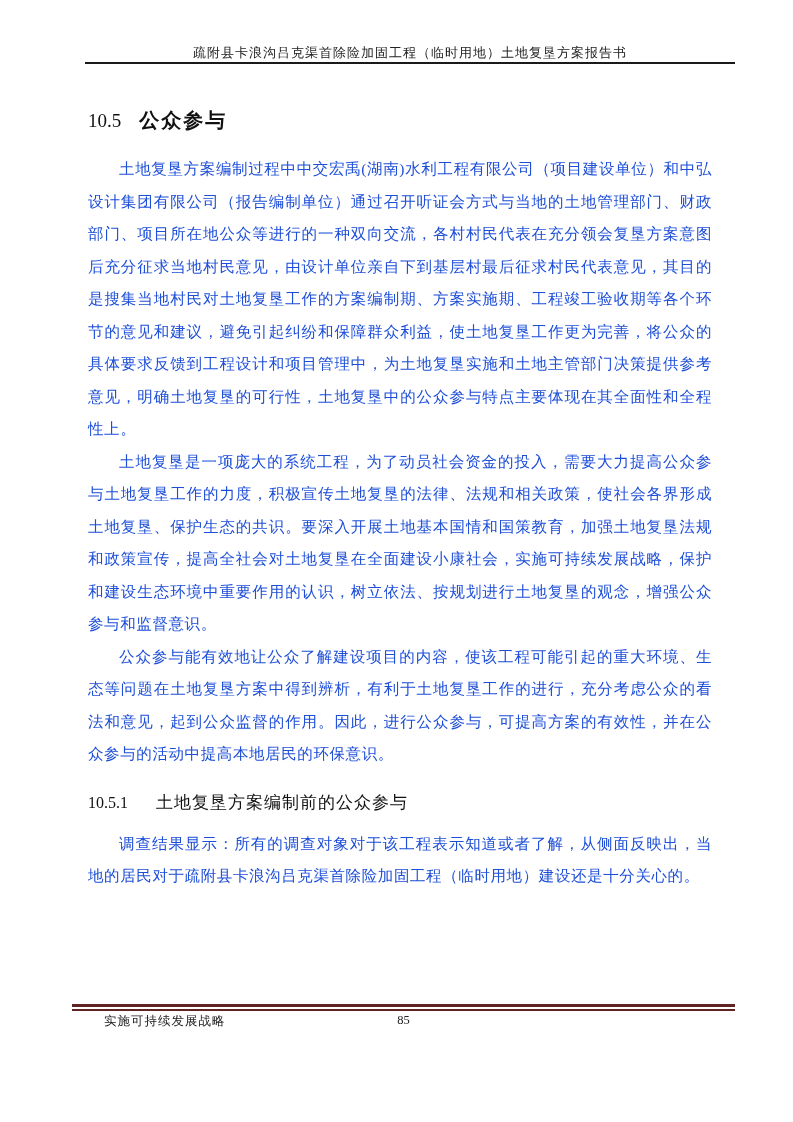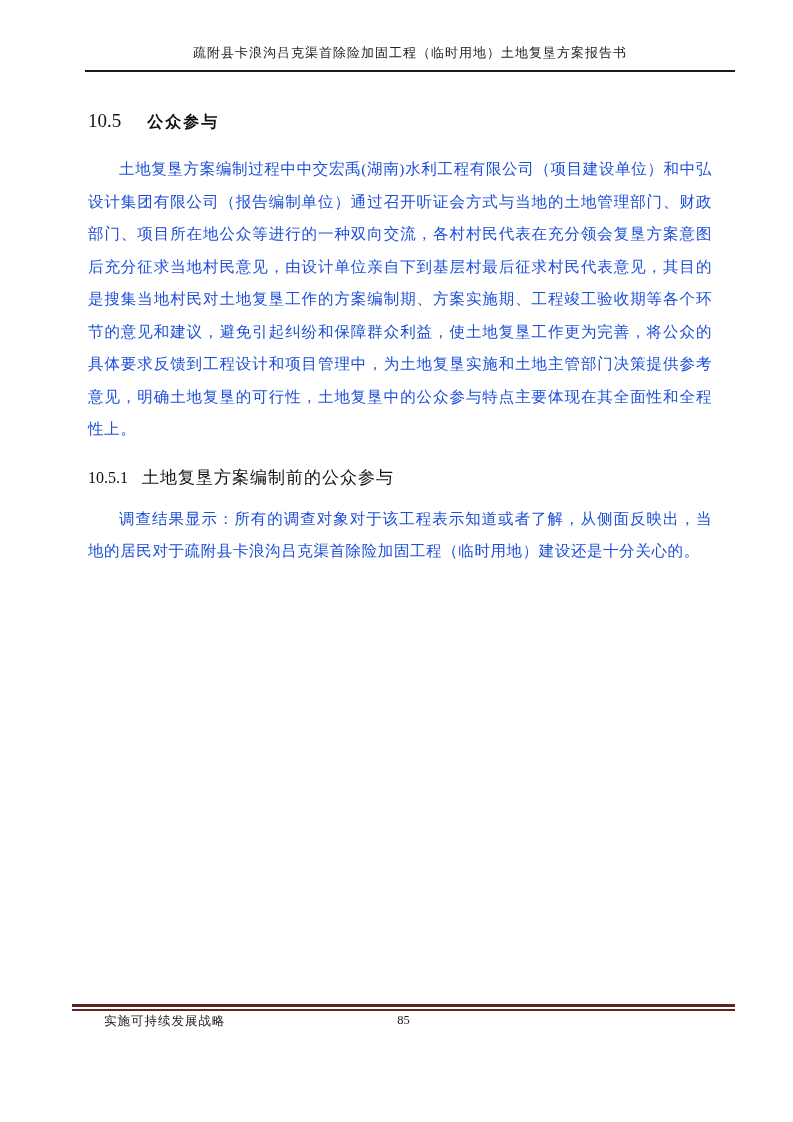--- a/index.html
+++ b/index.html
@@ -17,55 +17,54 @@
   
   .page-header {
     position: absolute;
     top: 44px;
     left: 85px;
     width: 650px;
     text-align: center;
     font-size: 13px;
     letter-spacing: 1px;
     color: #222222;
-    padding-bottom: 8px;
     border-bottom: 2px solid #1a1a1a;
   }
   
   .content {
     position: absolute;
     top: 86px;
     left: 88px;
     width: 624px;
   }
   .h-main {
     margin: 12px 0 18px 0;
     font-weight: bold;
     color: #111111;
   }
   .h-main .sec-num {
     font-family: "Liberation Serif", serif;
     font-weight: normal;
     font-size: 19px;
-    margin-right: 18px;
+    margin-right: 10px;
   }
   .h-main .sec-title {
     font-family: "Liberation Sans", sans-serif;
-    font-size: 16px;
+    font-size: 20px;
     letter-spacing: 2px;
   }
   .h-sub {
     margin: 16px 0 14px 0;
     color: #111111;
   }
   .h-sub .sec-num {
     font-family: "Liberation Serif", serif;
     font-weight: normal;
     font-size: 16px;
-    margin-right: 8px;
+    margin-right: 22px;
   }
   .h-sub .sec-title {
     font-family: "Liberation Sans", sans-serif;
     font-weight: normal;
     font-size: 17px;
     letter-spacing: 1px;
   }
   p.body-para {
     font-size: 15.5px;
     line-height: 32.5px;
@@ -115,21 +114,23 @@
 
   <div class="content">
 
     <h1 class="h-main">
       <span class="sec-num">10.5</span>
       <span class="sec-title">公众参与</span>
     </h1>
 
     <p class="body-para">土地复垦方案编制过程中中交宏禹(湖南)水利工程有限公司（项目建设单位）和中弘设计集团有限公司（报告编制单位）通过召开听证会方式与当地的土地管理部门、财政部门、项目所在地公众等进行的一种双向交流，各村村民代表在充分领会复垦方案意图后充分征求当地村民意见，由设计单位亲自下到基层村最后征求村民代表意见，其目的是搜集当地村民对土地复垦工作的方案编制期、方案实施期、工程竣工验收期等各个环节的意见和建议，避免引起纠纷和保障群众利益，使土地复垦工作更为完善，将公众的具体要求反馈到工程设计和项目管理中，为土地复垦实施和土地主管部门决策提供参考意见，明确土地复垦的可行性，土地复垦中的公众参与特点主要体现在其全面性和全程性上。</p>
 
+    <p class="body-para">土地复垦是一项庞大的系统工程，为了动员社会资金的投入，需要大力提高公众参与土地复垦工作的力度，积极宣传土地复垦的法律、法规和相关政策，使社会各界形成土地复垦、保护生态的共识。要深入开展土地基本国情和国策教育，加强土地复垦法规和政策宣传，提高全社会对土地复垦在全面建设小康社会，实施可持续发展战略，保护和建设生态环境中重要作用的认识，树立依法、按规划进行土地复垦的观念，增强公众参与和监督意识。</p>
 
+    <p class="body-para">公众参与能有效地让公众了解建设项目的内容，使该工程可能引起的重大环境、生态等问题在土地复垦方案中得到辨析，有利于土地复垦工作的进行，充分考虑公众的看法和意见，起到公众监督的作用。因此，进行公众参与，可提高方案的有效性，并在公众参与的活动中提高本地居民的环保意识。</p>
 
     <h2 class="h-sub">
       <span class="sec-num">10.5.1</span>
       <span class="sec-title">土地复垦方案编制前的公众参与</span>
     </h2>
 
 
     <p class="body-para">调查结果显示：所有的调查对象对于该工程表示知道或者了解，从侧面反映出，当地的居民对于疏附县卡浪沟吕克渠首除险加固工程（临时用地）建设还是十分关心的。</p>
 
   </div>

